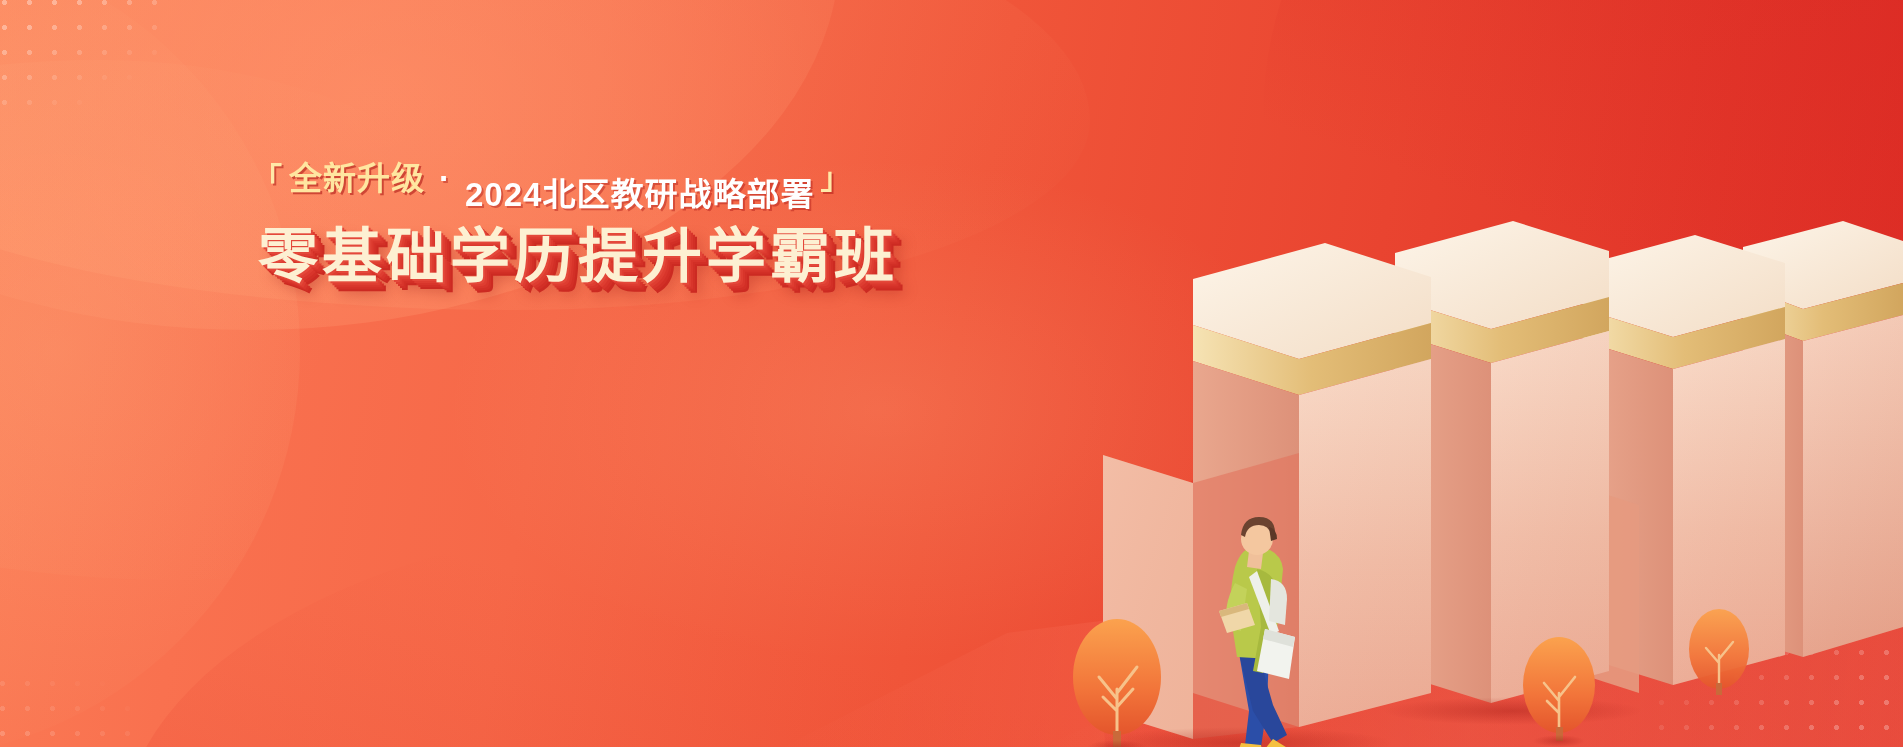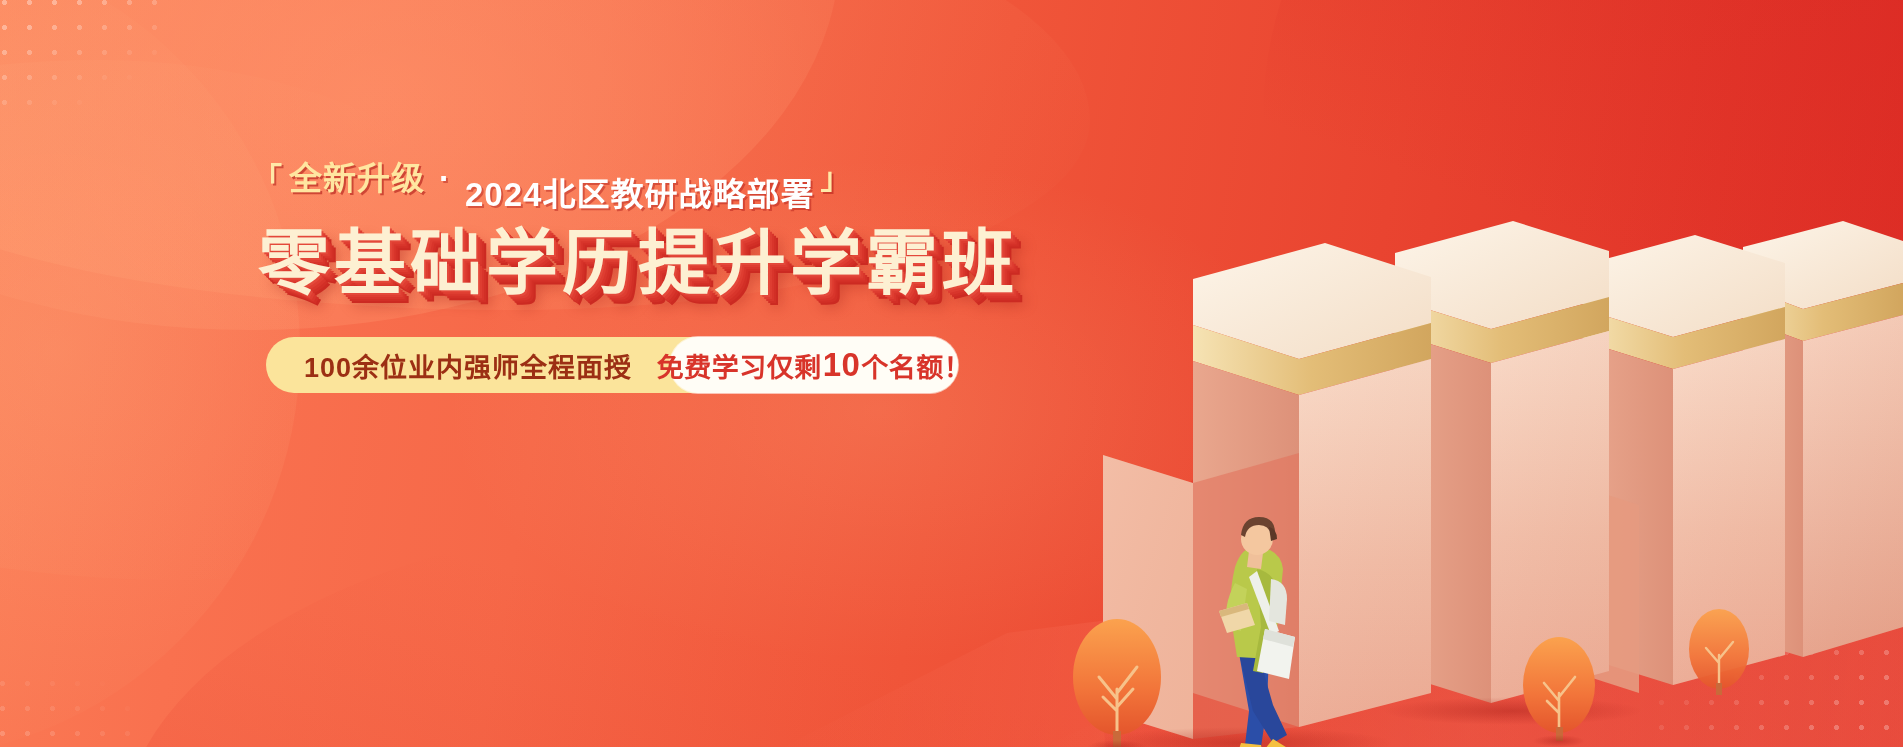--- a/index.html
+++ b/index.html
@@ -109,21 +109,21 @@
     color:#ffffff;padding:0 14px;
     text-shadow:2px 2px 0 rgba(176,27,24,.45);
   }
   .sub-white{
     color:#ffffff;
     text-shadow:2px 2px 0 rgba(176,27,24,.45);
     margin-top:32px;
   }
 
   .headline{
-    font-size:72px;font-weight:900;line-height:1.06;
+    font-size:60px;font-weight:900;line-height:1.06;
     letter-spacing:4px;white-space:nowrap;
     color:#fdf0d2;
     margin:6px 0 9px 6px;
     text-shadow:
        2px 2px 0 #e4483a,
        4px 4px 0 #de3d31,
        6px 6px 0 #d8352b,
        8px 8px 0 #d22f26,
       10px 10px 0 #cc2a22,
       12px 12px 14px rgba(150,20,18,.40);
@@ -326,24 +326,15 @@
     <div class="subtitle">
       <span class="brk brk-l">「</span>
       <span class="sub-gold">全新升级</span>
       <span class="sub-dot">·</span>
       <span class="sub-white">2024北区教研战略部署</span>
       <span class="brk brk-r">」</span>
     </div>
 
     <div class="headline">零基础学历提升学霸班</div>
 
-    <div class="pillrow">
-      <div class="pill-bg"></div>
-      <div class="pill-left">100余位业内强师全程面授</div>
-      <div class="pill-right">
-        <span>免费学习仅剩</span>
-          <span class="big">10</span>
-          <span>个名额！</span>
-      </div>
-    </div>
 
   </div>
 </div>
 
 </body></html>

